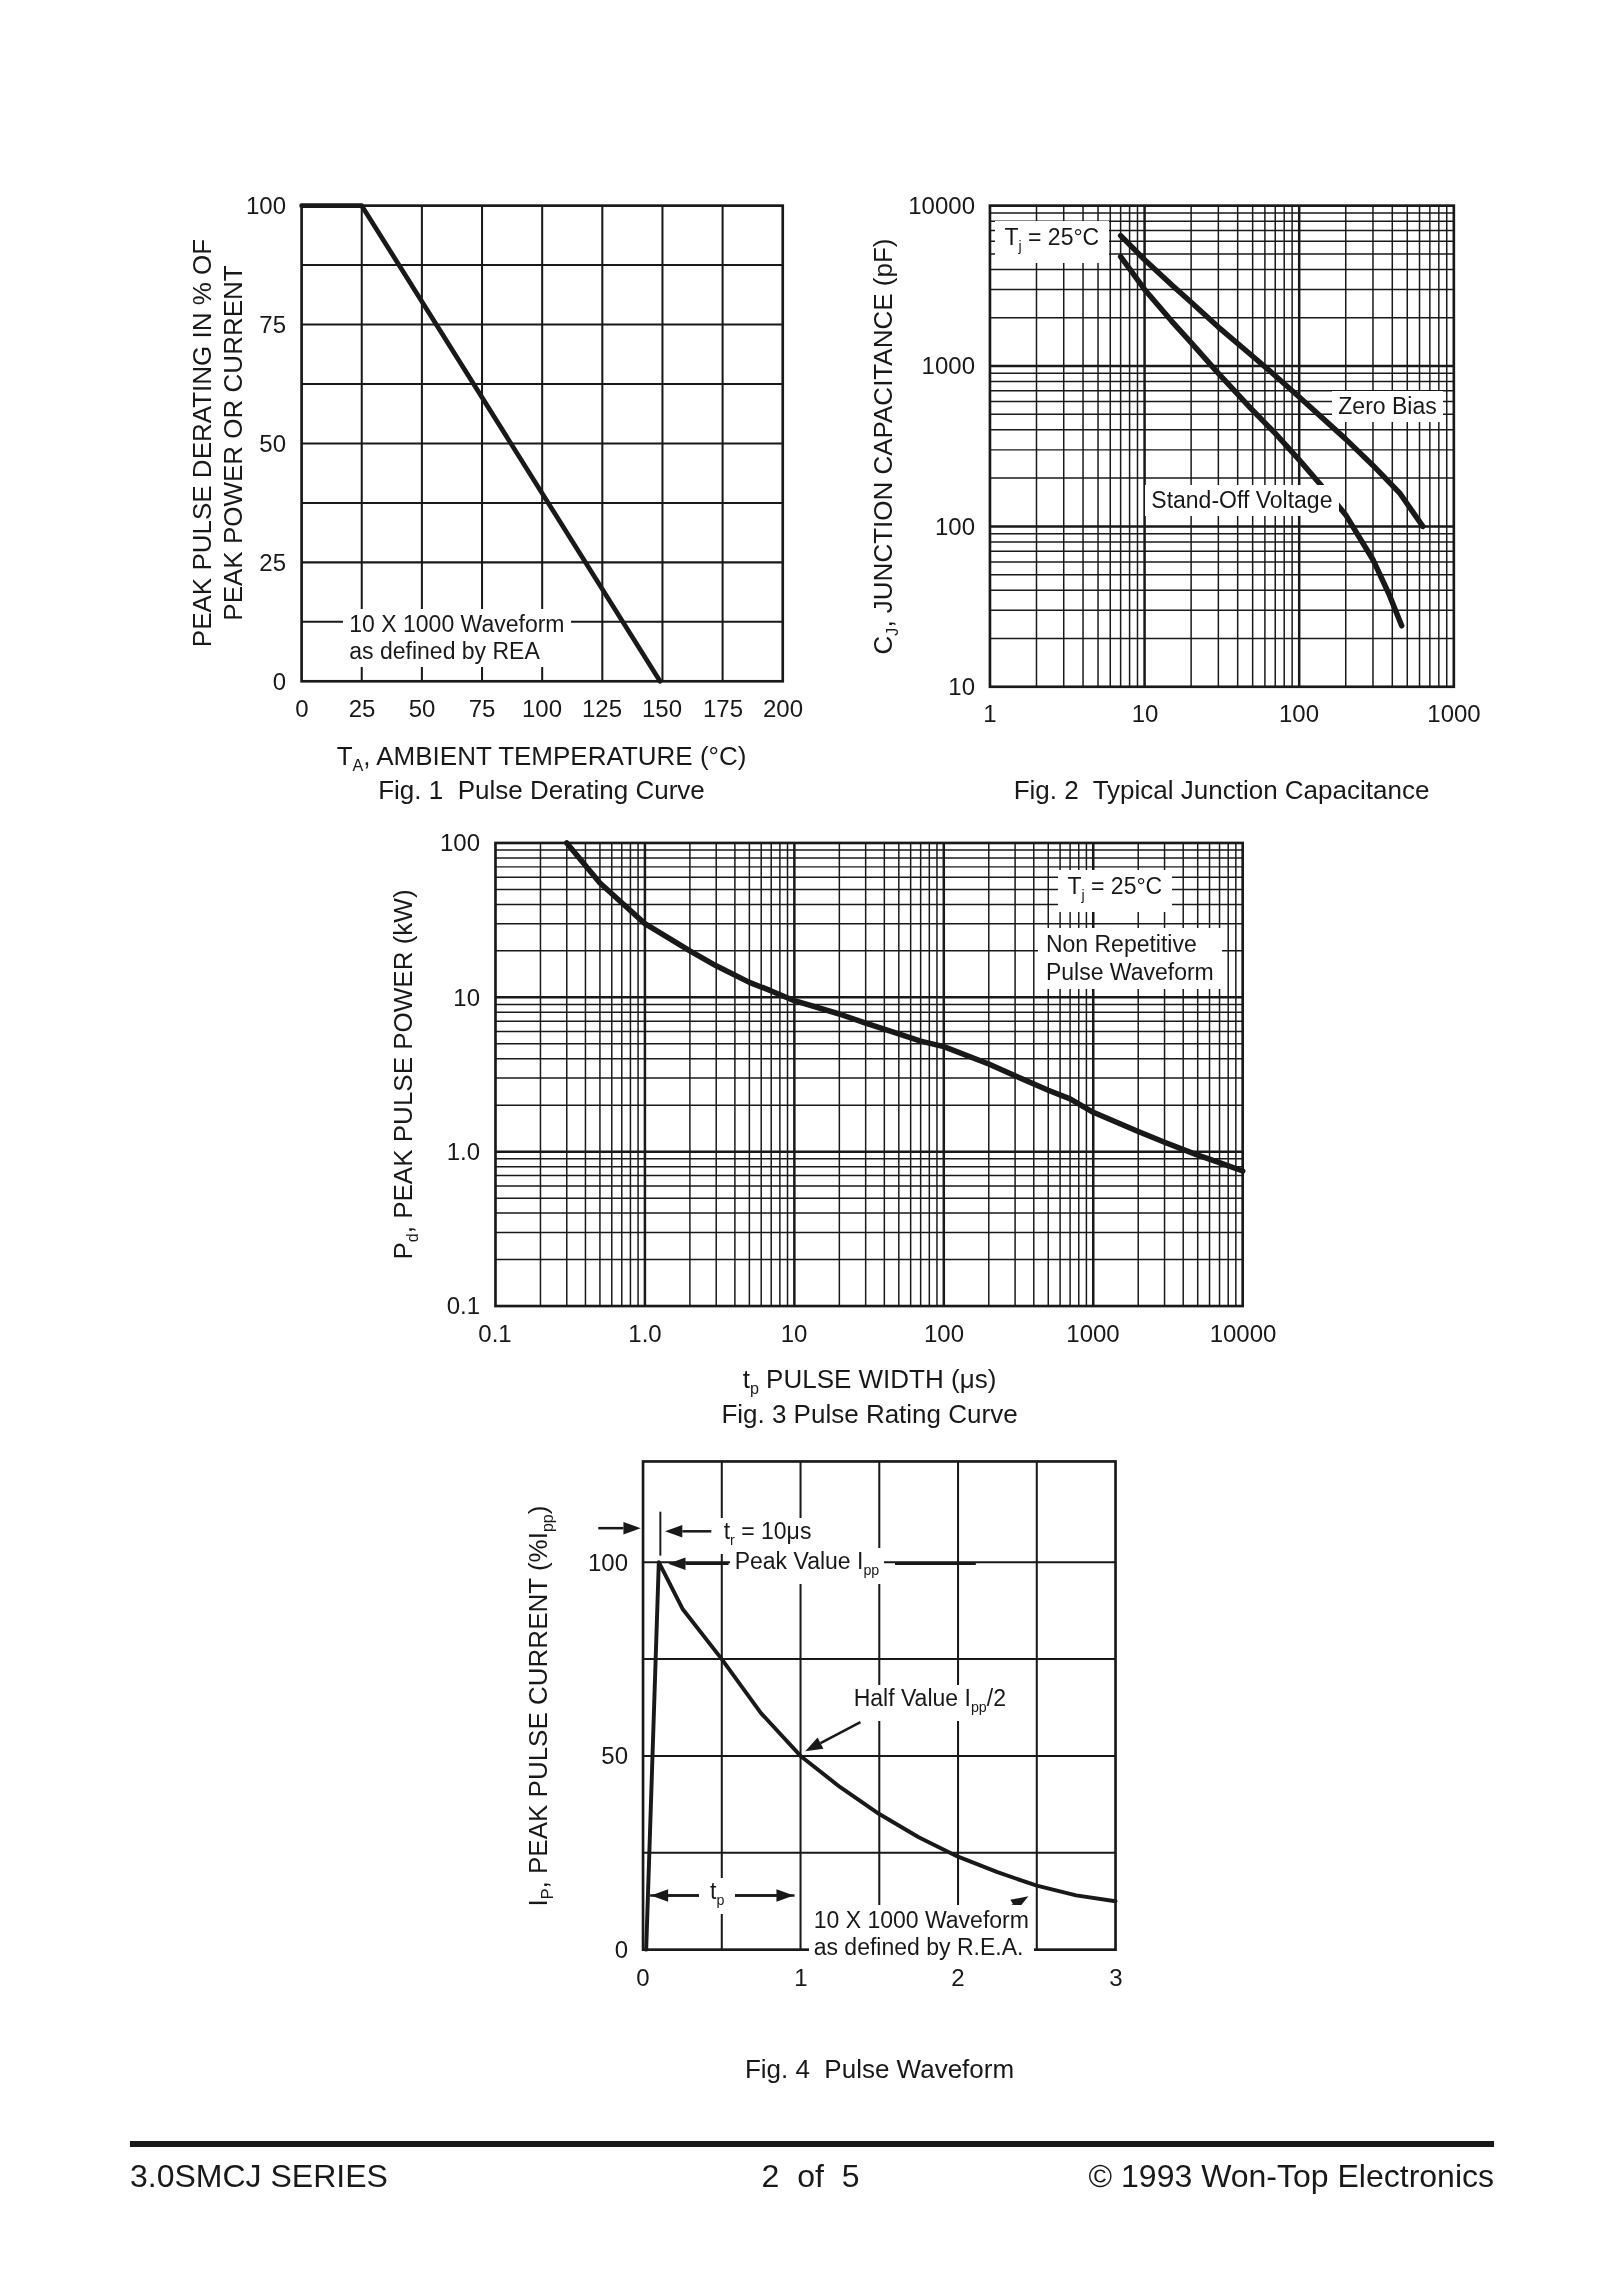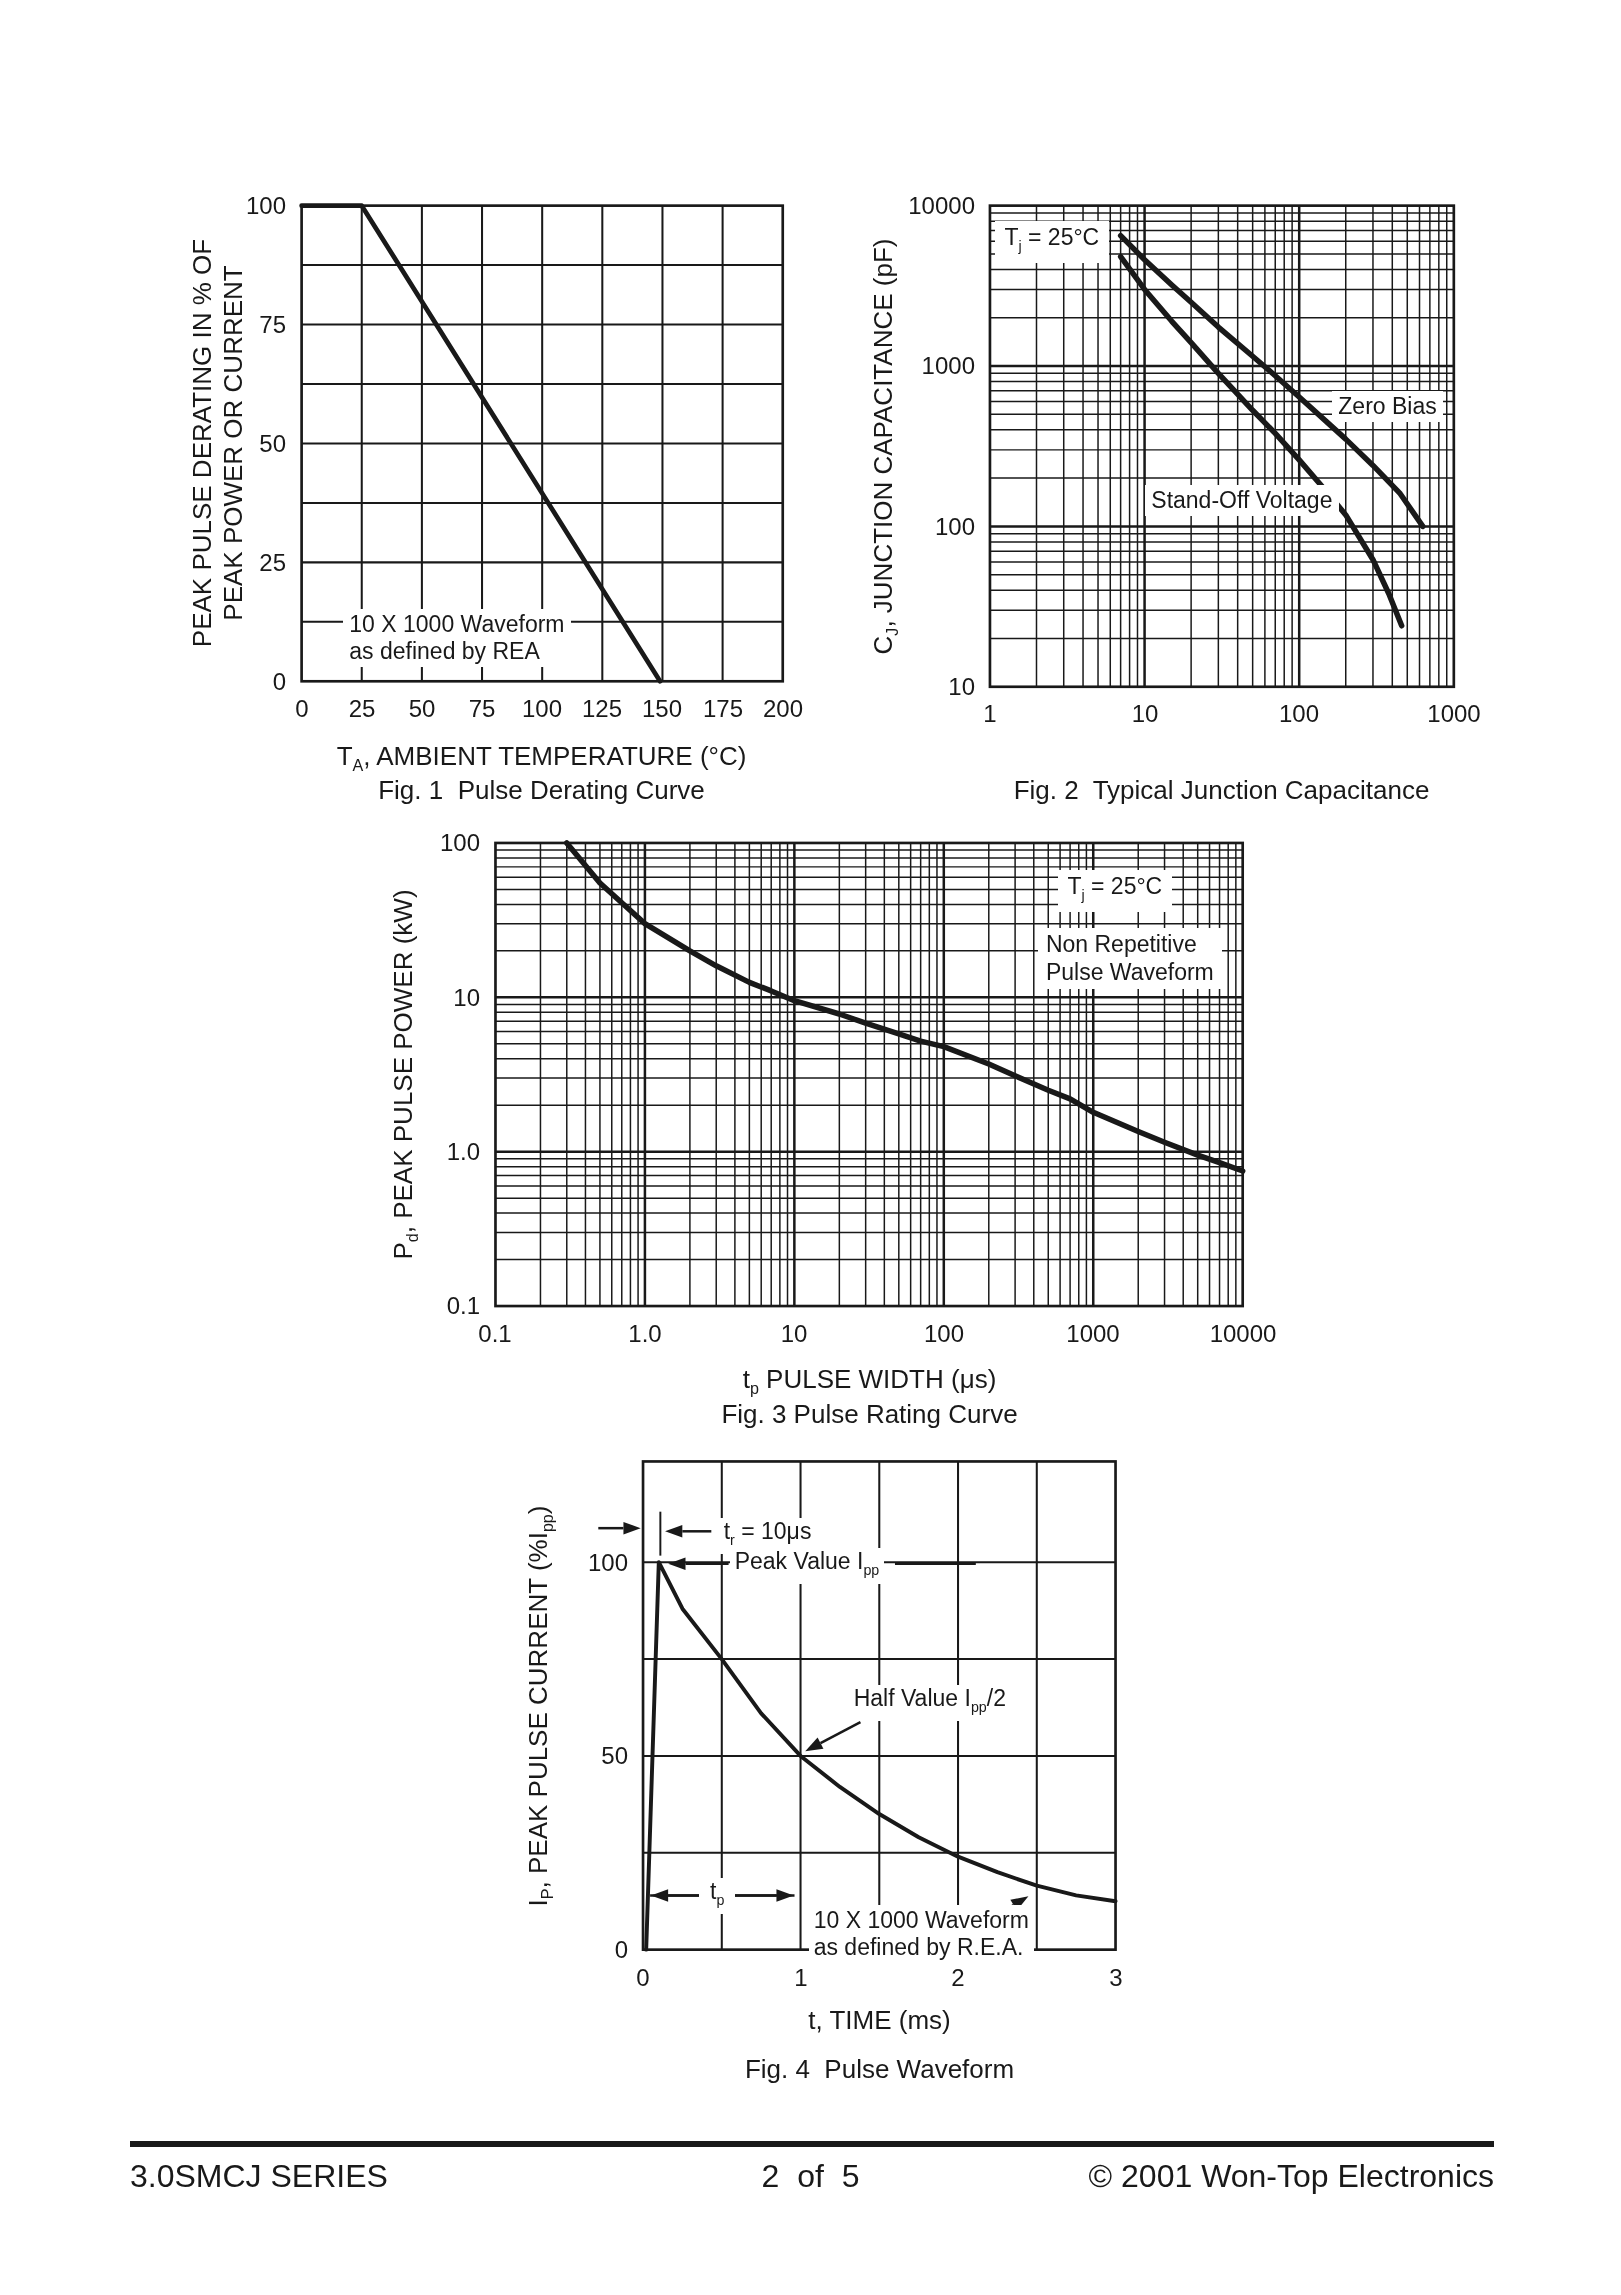--- a/index.html
+++ b/index.html
@@ -230,27 +230,26 @@
   <div class="ann" style="left:1038px; top:928px; padding:3.1px 7.9px;">Non Repetitive<br>Pulse Waveform</div>
   <div class="cap" style="left:571px; top:1358px;">t<sub>p</sub> PULSE WIDTH (μs)</div>
   <div class="cap" style="left:571px; top:1393px;">Fig. 3 Pulse Rating Curve</div>
 
   <div class="rotlab" style="left:523px; top:1950px; width:488px;">I<sub>P</sub>, PEAK PULSE CURRENT (%I<sub>pp</sub>)</div>
   <div class="ann" style="left:719px; top:1518px; padding:0 4.7px;">t<sub>r</sub> = 10μs</div>
   <div class="ann" style="left:730px; top:1548px; padding:0 4.7px;">Peak Value I<sub>pp</sub></div>
   <div class="ann" style="left:849px; top:1685px; padding:0 4.7px;">Half Value I<sub>pp</sub>/2</div>
   <div class="ann" style="left:699px; top:1878px; padding:0 11px;">t<sub>p</sub></div>
   <div class="ann" style="left:809px; top:1905px; padding:1.6px 4.7px;">10 X 1000 Waveform<br>as defined by R.E.A.</div>
-  <div class="cap" style="left:581px; top:1999px;">t, TIME (ms)</div>
   <div class="cap" style="left:581px; top:2033px;margin-top:15px;">Fig. 4  Pulse Waveform</div>
 
   <div class="footer-rule" style="left:130px; top:2141px; width:1364px; height:5.5px;"></div>
   <div class="footer-text" style="left:130px; top:2162px;">3.0SMCJ SERIES</div>
   <div class="footer-text" style="left:732px; top:2162px; width:157px; text-align:center;">2  of  5</div>
-  <div class="footer-text" style="left:1021px; top:2162px; width:473px; text-align:right;">© 2001 Won-Top Electronics</div>
+  <div class="footer-text" style="left:1021px; top:2162px; width:473px; text-align:right;">© 1993 Won-Top Electronics</div>
 <div class="tick xtick" style="left: 247px; top: 694px;">0</div>
     <div class="tick xtick" style="left: 307px; top: 694px;">25</div>
     <div class="tick xtick" style="left: 367px; top: 694px;">50</div>
     <div class="tick xtick" style="left: 427px; top: 694px;">75</div>
     <div class="tick xtick" style="left: 487px; top: 694px;">100</div>
     <div class="tick xtick" style="left: 547px; top: 694px;">125</div>
     <div class="tick xtick" style="left: 607px; top: 694px;">150</div>
     <div class="tick xtick" style="left: 668px; top: 694px;">175</div>
     <div class="tick xtick" style="left: 728px; top: 694px;">200</div>
     <div class="tick ytick" style="left: 160px; top: 667px;">0</div>

